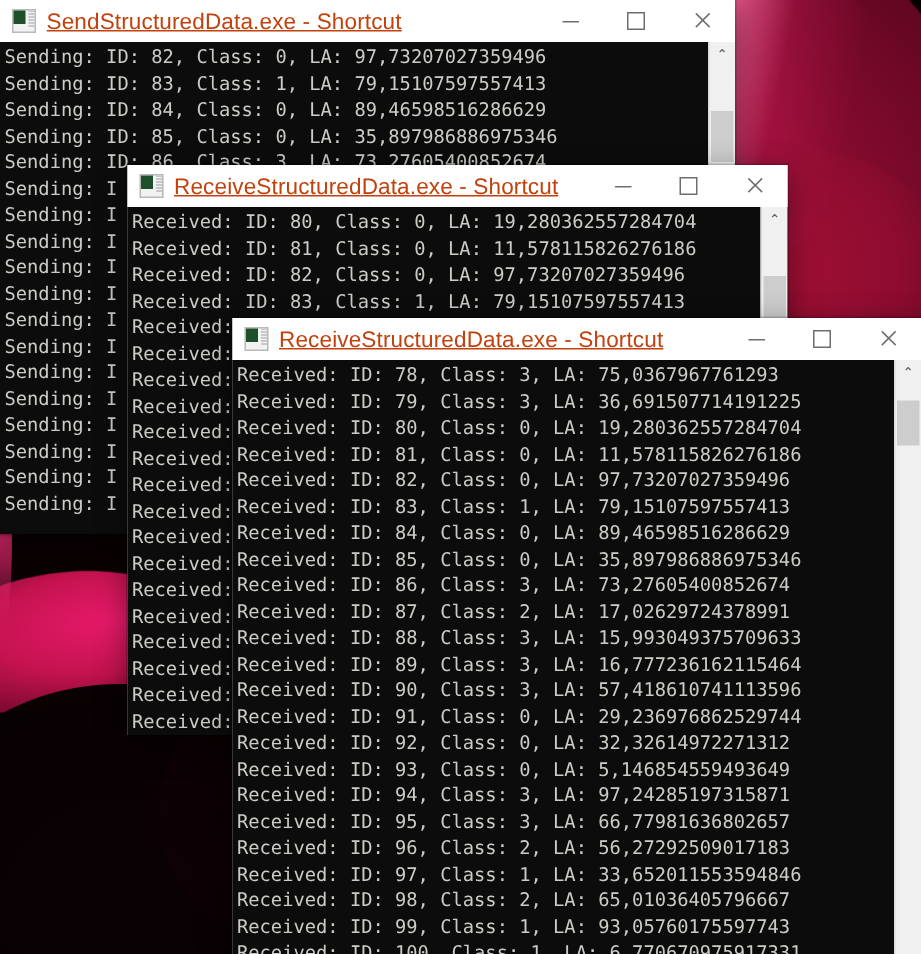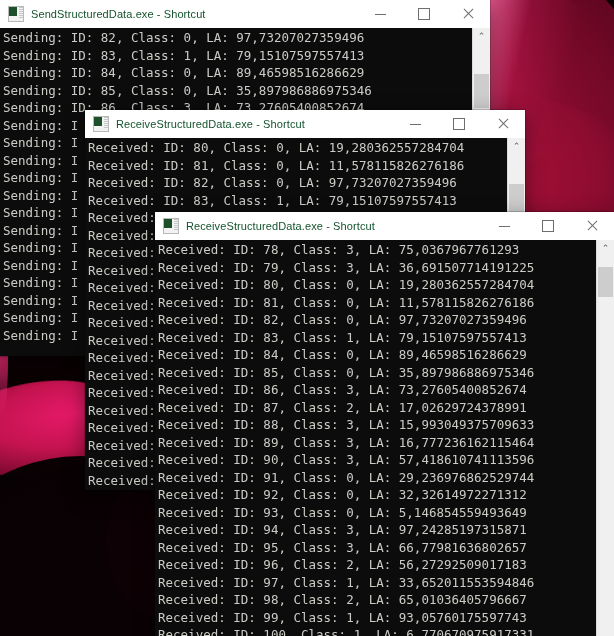--- a/index.html
+++ b/index.html
@@ -58,21 +58,21 @@
   }
 
   
   .win{position:absolute;background:#ffffff;box-shadow:0 0 0 1px rgba(0,0,0,.18), 0 6px 20px rgba(0,0,0,.45);}
   .titlebar{height:28px;display:flex;align-items:center;background:#ffffff;user-select:none;}
   .tb-icon{width:16px;height:16px;margin-left:8px;margin-right:7px;flex:0 0 auto;position:relative;}
   .tb-icon .ic-bg{position:absolute;inset:0;background:#f2f2f2;border:1px solid #b9b9b9;}
   .tb-icon .ic-scr{position:absolute;left:1px;top:1px;width:8px;height:9px;background:#1d4f2a;}
   .tb-icon .ic-lines{position:absolute;right:1px;top:1px;width:4px;height:11px;
        background:repeating-linear-gradient(180deg,#c8c8c8 0 1px,transparent 1px 2px);}
-  .tb-title{font-size:11px;color:#14532d;white-space:nowrap;overflow:hidden;flex:1 1 auto;letter-spacing:.1px;}
+  .tb-title{font-size:15px;color:#c2410c;white-space:nowrap;overflow:hidden;flex:1 1 auto;letter-spacing:.1px;text-decoration:underline;}
   .tb-btns{display:flex;flex:0 0 auto;height:28px;}
   .tb-btn{width:44px;height:28px;display:flex;align-items:center;justify-content:center;cursor:default;}
   .gl-min{width:11px;height:1px;background:#6e6e6e;display:block;}
   .gl-max{width:10px;height:10px;border:1px solid #6e6e6e;display:block;}
   .gl-close{width:12px;height:12px;position:relative;display:block;}
   .gl-close::before,.gl-close::after{content:"";position:absolute;left:0;top:5px;width:13px;height:1px;background:#6e6e6e;}
   .gl-close::before{transform:rotate(45deg);}
   .gl-close::after{transform:rotate(-45deg);}
 
   .client{display:flex;background:#0c0c0c;overflow:hidden;}

